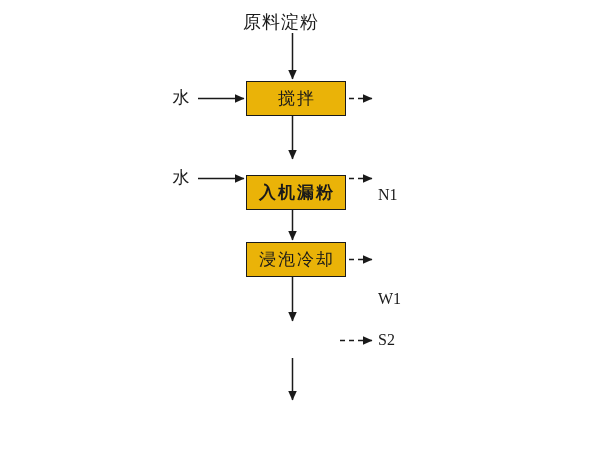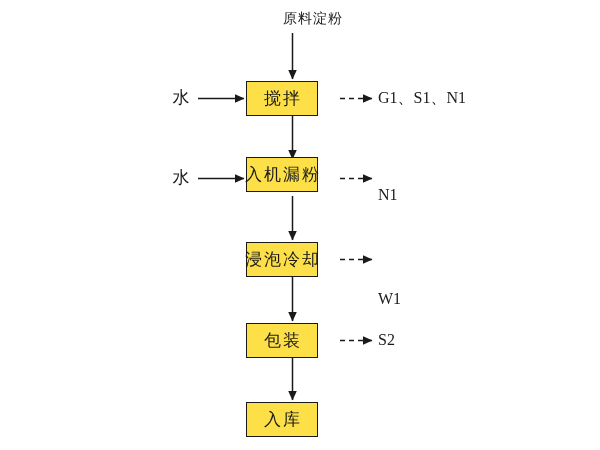--- a/index.html
+++ b/index.html
@@ -16,44 +16,44 @@
     overflow: hidden;
   }
   svg.lines {
     position: absolute;
     left: 0; top: 0;
     width: 600px; height: 450px;
   }
   .pbox {
     position: absolute;
     left: 246px;
-    width: 72px;
+    width: 100px;
     height: 35px;
     border: 1.5px solid #1a1a1a;
-    background: #fde047;
+    background: #eab308;
     display: flex;
     align-items: center;
     justify-content: center;
     font-size: 17px;
     letter-spacing: 2px;
     text-indent: 2px;
     white-space: nowrap;
   }
   .box-1 { top: 81px; }
-  .box-2 { top: 157px; }
+  .box-2 { top: 175px; font-weight: bold; }
   .box-3 { top: 242px; }
   .box-4 { top: 323px; }
   .box-5 { top: 402px; }
   .top-label {
     position: absolute;
     left: 243px;
     top: 10px;
     width: 100px;
-    text-align: right;
-    font-size: 14px;
+    text-align: left;
+    font-size: 18px;
     letter-spacing: 1px;
     white-space: nowrap;
   }
   .water-label {
     position: absolute;
     left: 168px;
     width: 26px;
     height: 20px;
     line-height: 20px;
     text-align: center;
@@ -106,28 +106,21 @@
 
   <div class="pbox box-1">
     <span>搅拌</span>
   </div>
   <div class="pbox box-2">
     <span>入机漏粉</span>
   </div>
   <div class="pbox box-3">
     <span>浸泡冷却</span>
   </div>
-  <div class="pbox box-4">
-    <span>包装</span>
-  </div>
-  <div class="pbox box-5">
-    <span>入库</span>
-  </div>
 
   <div class="water-label water-1">水</div>
   <div class="water-label water-2">水</div>
 
-  <div class="side-label side-1">G1、S1、N1</div>
   <div class="side-label side-2">N1</div>
   <div class="side-label side-3">W1</div>
   <div class="side-label side-4">S2</div>
 
 </div>
 
 </body></html>

